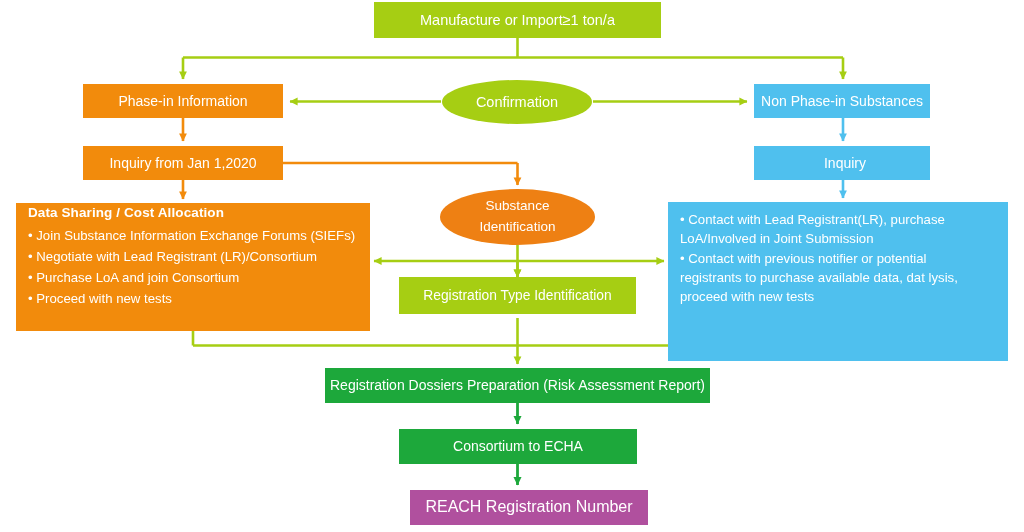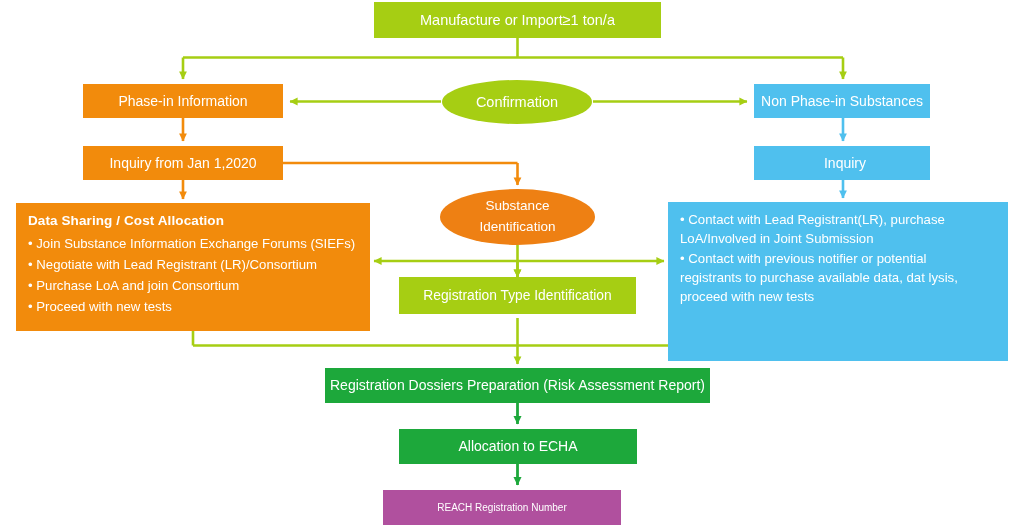--- a/index.html
+++ b/index.html
@@ -64,21 +64,21 @@
   #n-inquiry-jan {
     left: 83px; top: 146px; width: 200px; height: 34px;
     background: #F28B0C; font-size: 14px; text-align: right;
   }
   #n-inquiry {
     left: 754px; top: 146px; width: 176px; height: 34px;
     background: #4FC0EE; font-size: 14px; padding-left: 6px;
   }
   #n-datasharing {
     left: 16px; top: 203px; width: 354px; height: 128px;
-    background: #F28B0C; padding: 9px 12px 0 12px;
+    background: #F28B0C; padding: 1px 12px 0 12px;
   }
   #n-datasharing .ds-title {
     font-size: 13.5px; font-weight: bold; margin-bottom: 5px; letter-spacing: .1px;
   }
   #n-datasharing .ds-item {
     font-size: 13.2px; margin-bottom: 4px; white-space: nowrap;
   }
   #n-substance {
     left: 440px; top: 189px; width: 155px; height: 56px;
     background: #EE8013; font-size: 13.5px; flex-direction: column;
@@ -97,22 +97,22 @@
   }
   #n-dossiers {
     left: 325px; top: 368px; width: 385px; height: 35px;
     background: #1DA83B; font-size: 14px;
   }
   #n-submission {
     left: 399px; top: 429px; width: 238px; height: 35px;
     background: #1DA83B; font-size: 14px;
   }
   #n-reach {
-    left: 383px; top: 490px; width: 238px; height: 35px;
-    background: #B0509E; font-size: 10px;
+    left: 410px; top: 490px; width: 238px; height: 35px;
+    background: #B0509E; font-size: 16px;
   }
 </style>
 </head>
 <body>
 
 <div id="canvas">
 
   <svg id="wires" viewBox="0 0 1024 532" xmlns="http://www.w3.org/2000/svg">
     <defs>
       <marker id="ar-green" markerWidth="9" markerHeight="9" refX="7.6" refY="4.5" orient="auto" markerUnits="userSpaceOnUse">
@@ -210,17 +210,17 @@
   <div class="node textbox" id="n-contact">
     <div class="ct-line">• Contact with Lead Registrant(LR), purchase</div>
     <div class="ct-line">LoA/Involved in Joint Submission</div>
     <div class="ct-line">• Contact with previous notifier or potential</div>
     <div class="ct-line">registrants to purchase available data, dat lysis,</div>
     <div class="ct-line">proceed with new tests</div>
   </div>
 
   <div class="node" id="n-dossiers">Registration Dossiers Preparation (Risk Assessment Report)</div>
 
-  <div class="node" id="n-submission">Allocation to ECHA</div>
+  <div class="node" id="n-submission">Consortium to ECHA</div>
 
   <div class="node" id="n-reach">REACH Registration Number</div>
 
 </div>
 
 </body></html>

